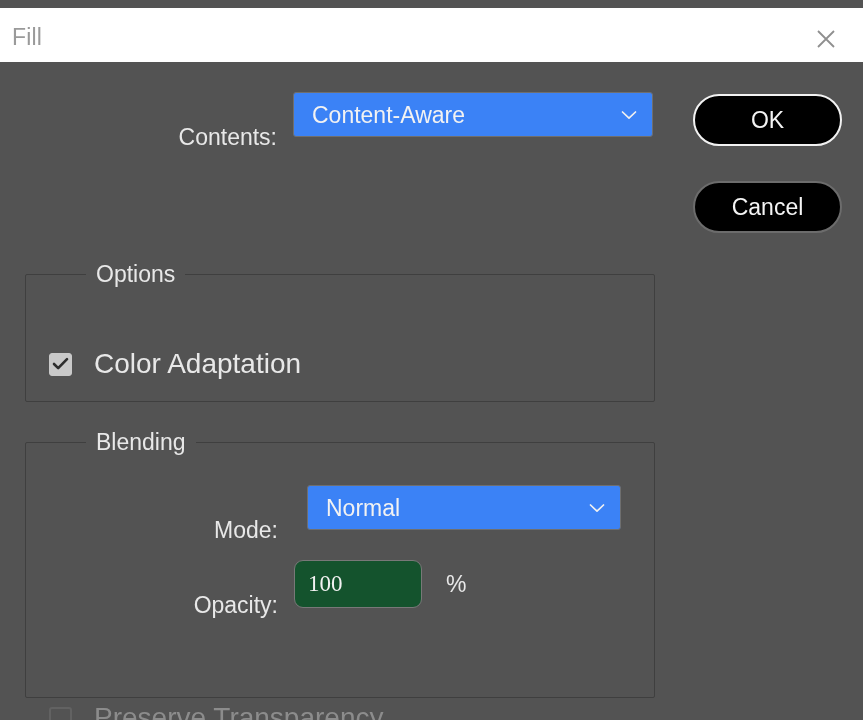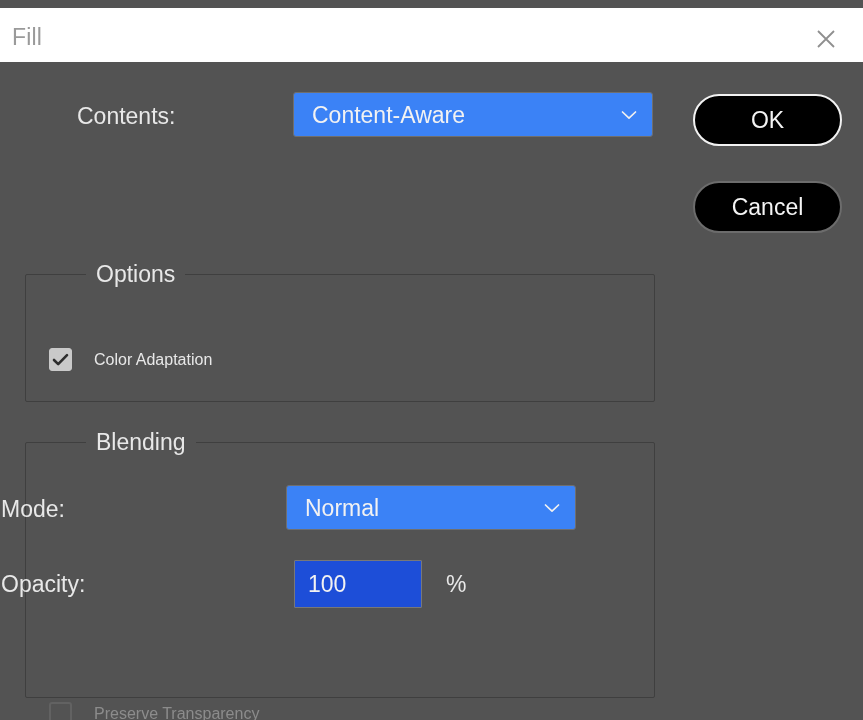--- a/index.html
+++ b/index.html
@@ -57,22 +57,23 @@
     width: 863px;
     height: 658px;
     background: #535353;
   }
 
   
   .field-label {
     position: absolute;
     font-size: 23px;
     color: #e8e8e8;
-    text-align: left;
-    white-space: nowrap;
+    text-align: right;
+    white-space: nowrap;
+    margin-top: 21px;
   }
 
   
   .dropdown {
     position: absolute;
     background: #3b82f6;
     border: 1px solid #6f6f6f;
     border-radius: 3px;
     box-sizing: border-box;
     cursor: pointer;
@@ -158,34 +159,35 @@
     justify-content: center;
     flex: 0 0 auto;
   }
   .checkbox-box.unchecked-disabled {
     background: transparent;
     border: 2px solid #626262;
   }
   .checkbox-box svg { display: block; }
   .checkbox-label {
     margin-left: 22px;
-    font-size: 16px;
+    font-size: 28px;
     color: #e8e8e8;
     white-space: nowrap;
   }
   .checkbox-label.disabled { color: #8c8c8c; }
 
   
   .text-input {
     position: absolute;
     box-sizing: border-box;
-    background: #1d4ed8;
+    background: #14532d;
     border: 1px solid #787878;
-    border-radius: 1px;
+    border-radius: 9px;
     cursor: text;
+    font-family: Liberation Serif, serif;
   }
   .text-input-value {
     position: absolute;
     left: 13px;
     top: 50%;
     transform: translateY(-50%);
     font-size: 23px;
     color: #f2f2f2;
     white-space: nowrap;
   }
@@ -244,21 +246,21 @@
       </span>
       <span class="checkbox-label">Color Adaptation</span>
     </div>
   </div>
 
   <div class="fieldset" style="left:25px; top:380px; width:630px; height:256px;">
     <div class="fieldset-legend">Blending</div>
 
     <div class="field-label" style="left:-25px; top:53px; width:277px;">Mode:</div>
 
-    <div class="dropdown" style="left:260px; top:42px; width:290px; height:45px;">
+    <div class="dropdown" style="left:281px; top:42px; width:314px; height:45px;">
       <span class="dropdown-value">Normal</span>
       <span class="dropdown-arrow">
         <svg width="16" height="10" viewBox="0 0 16 10">
           <path d="M1.5 2 L8 8.2 L14.5 2" stroke="#f0f0f0" stroke-width="1.7" fill="none" stroke-linecap="round" stroke-linejoin="round"></path>
         </svg>
       </span>
     </div>
 
     <div class="field-label" style="left:-25px; top:128px; width:277px;">Opacity:</div>
 

